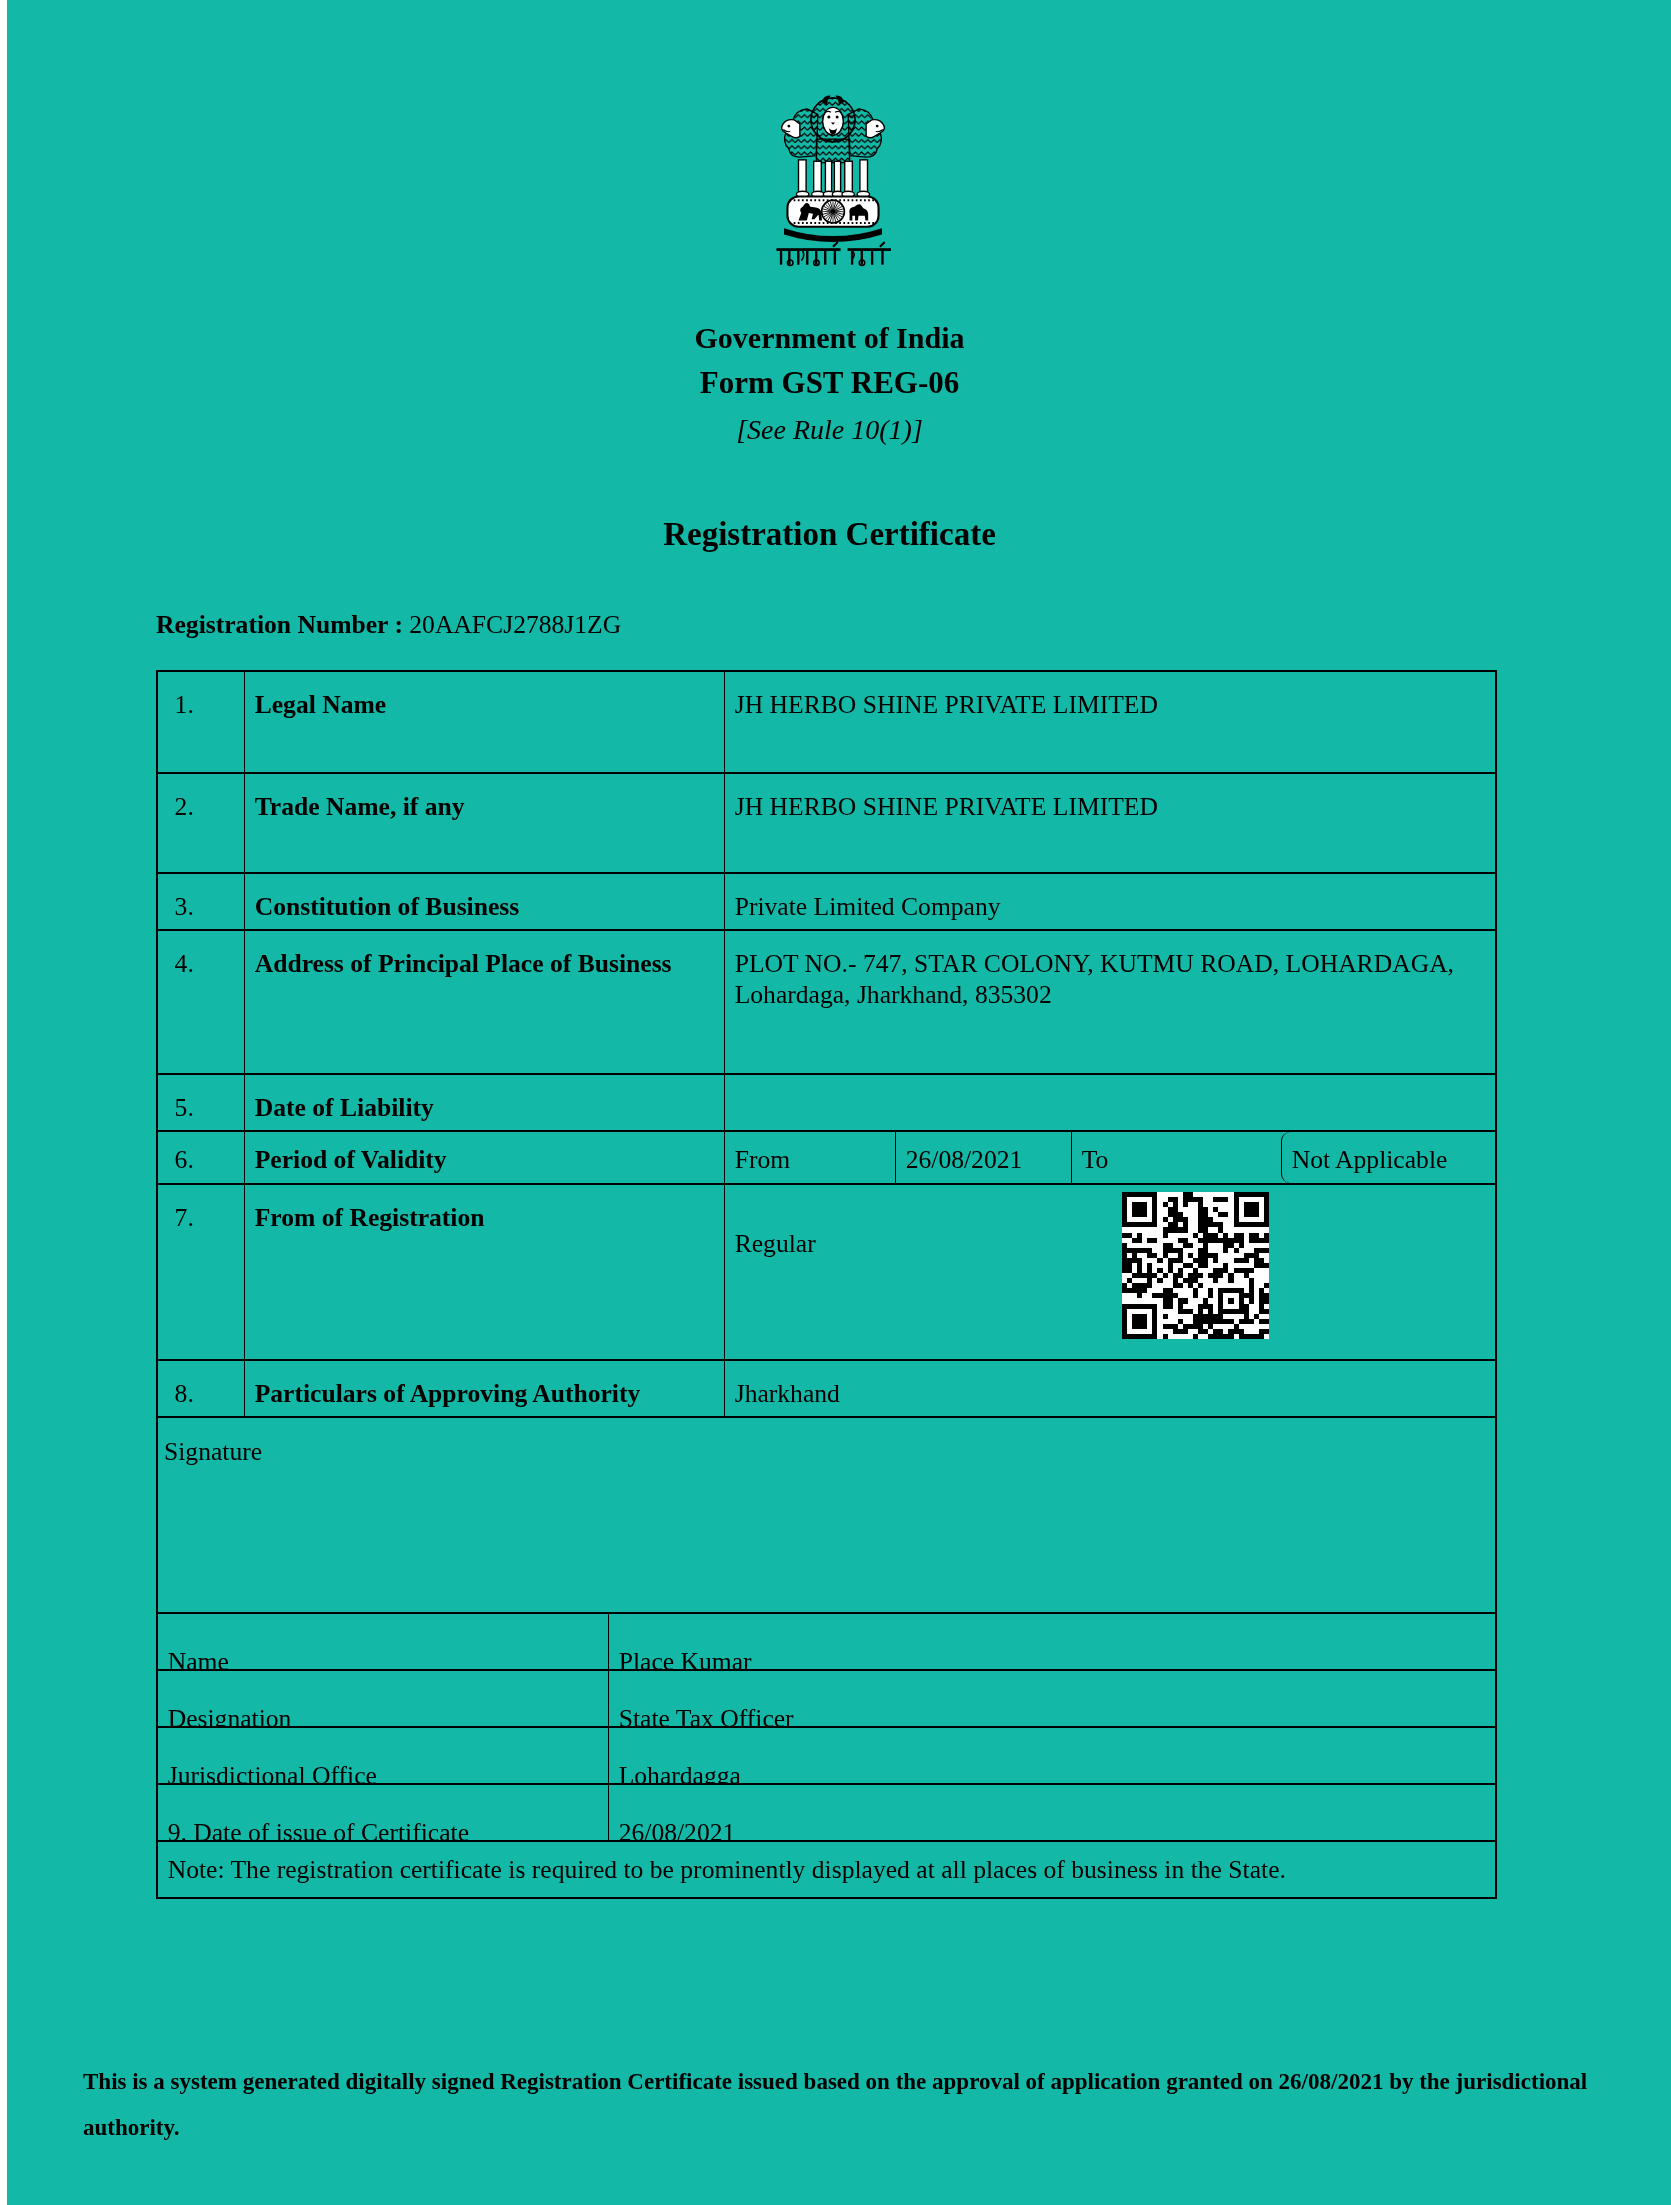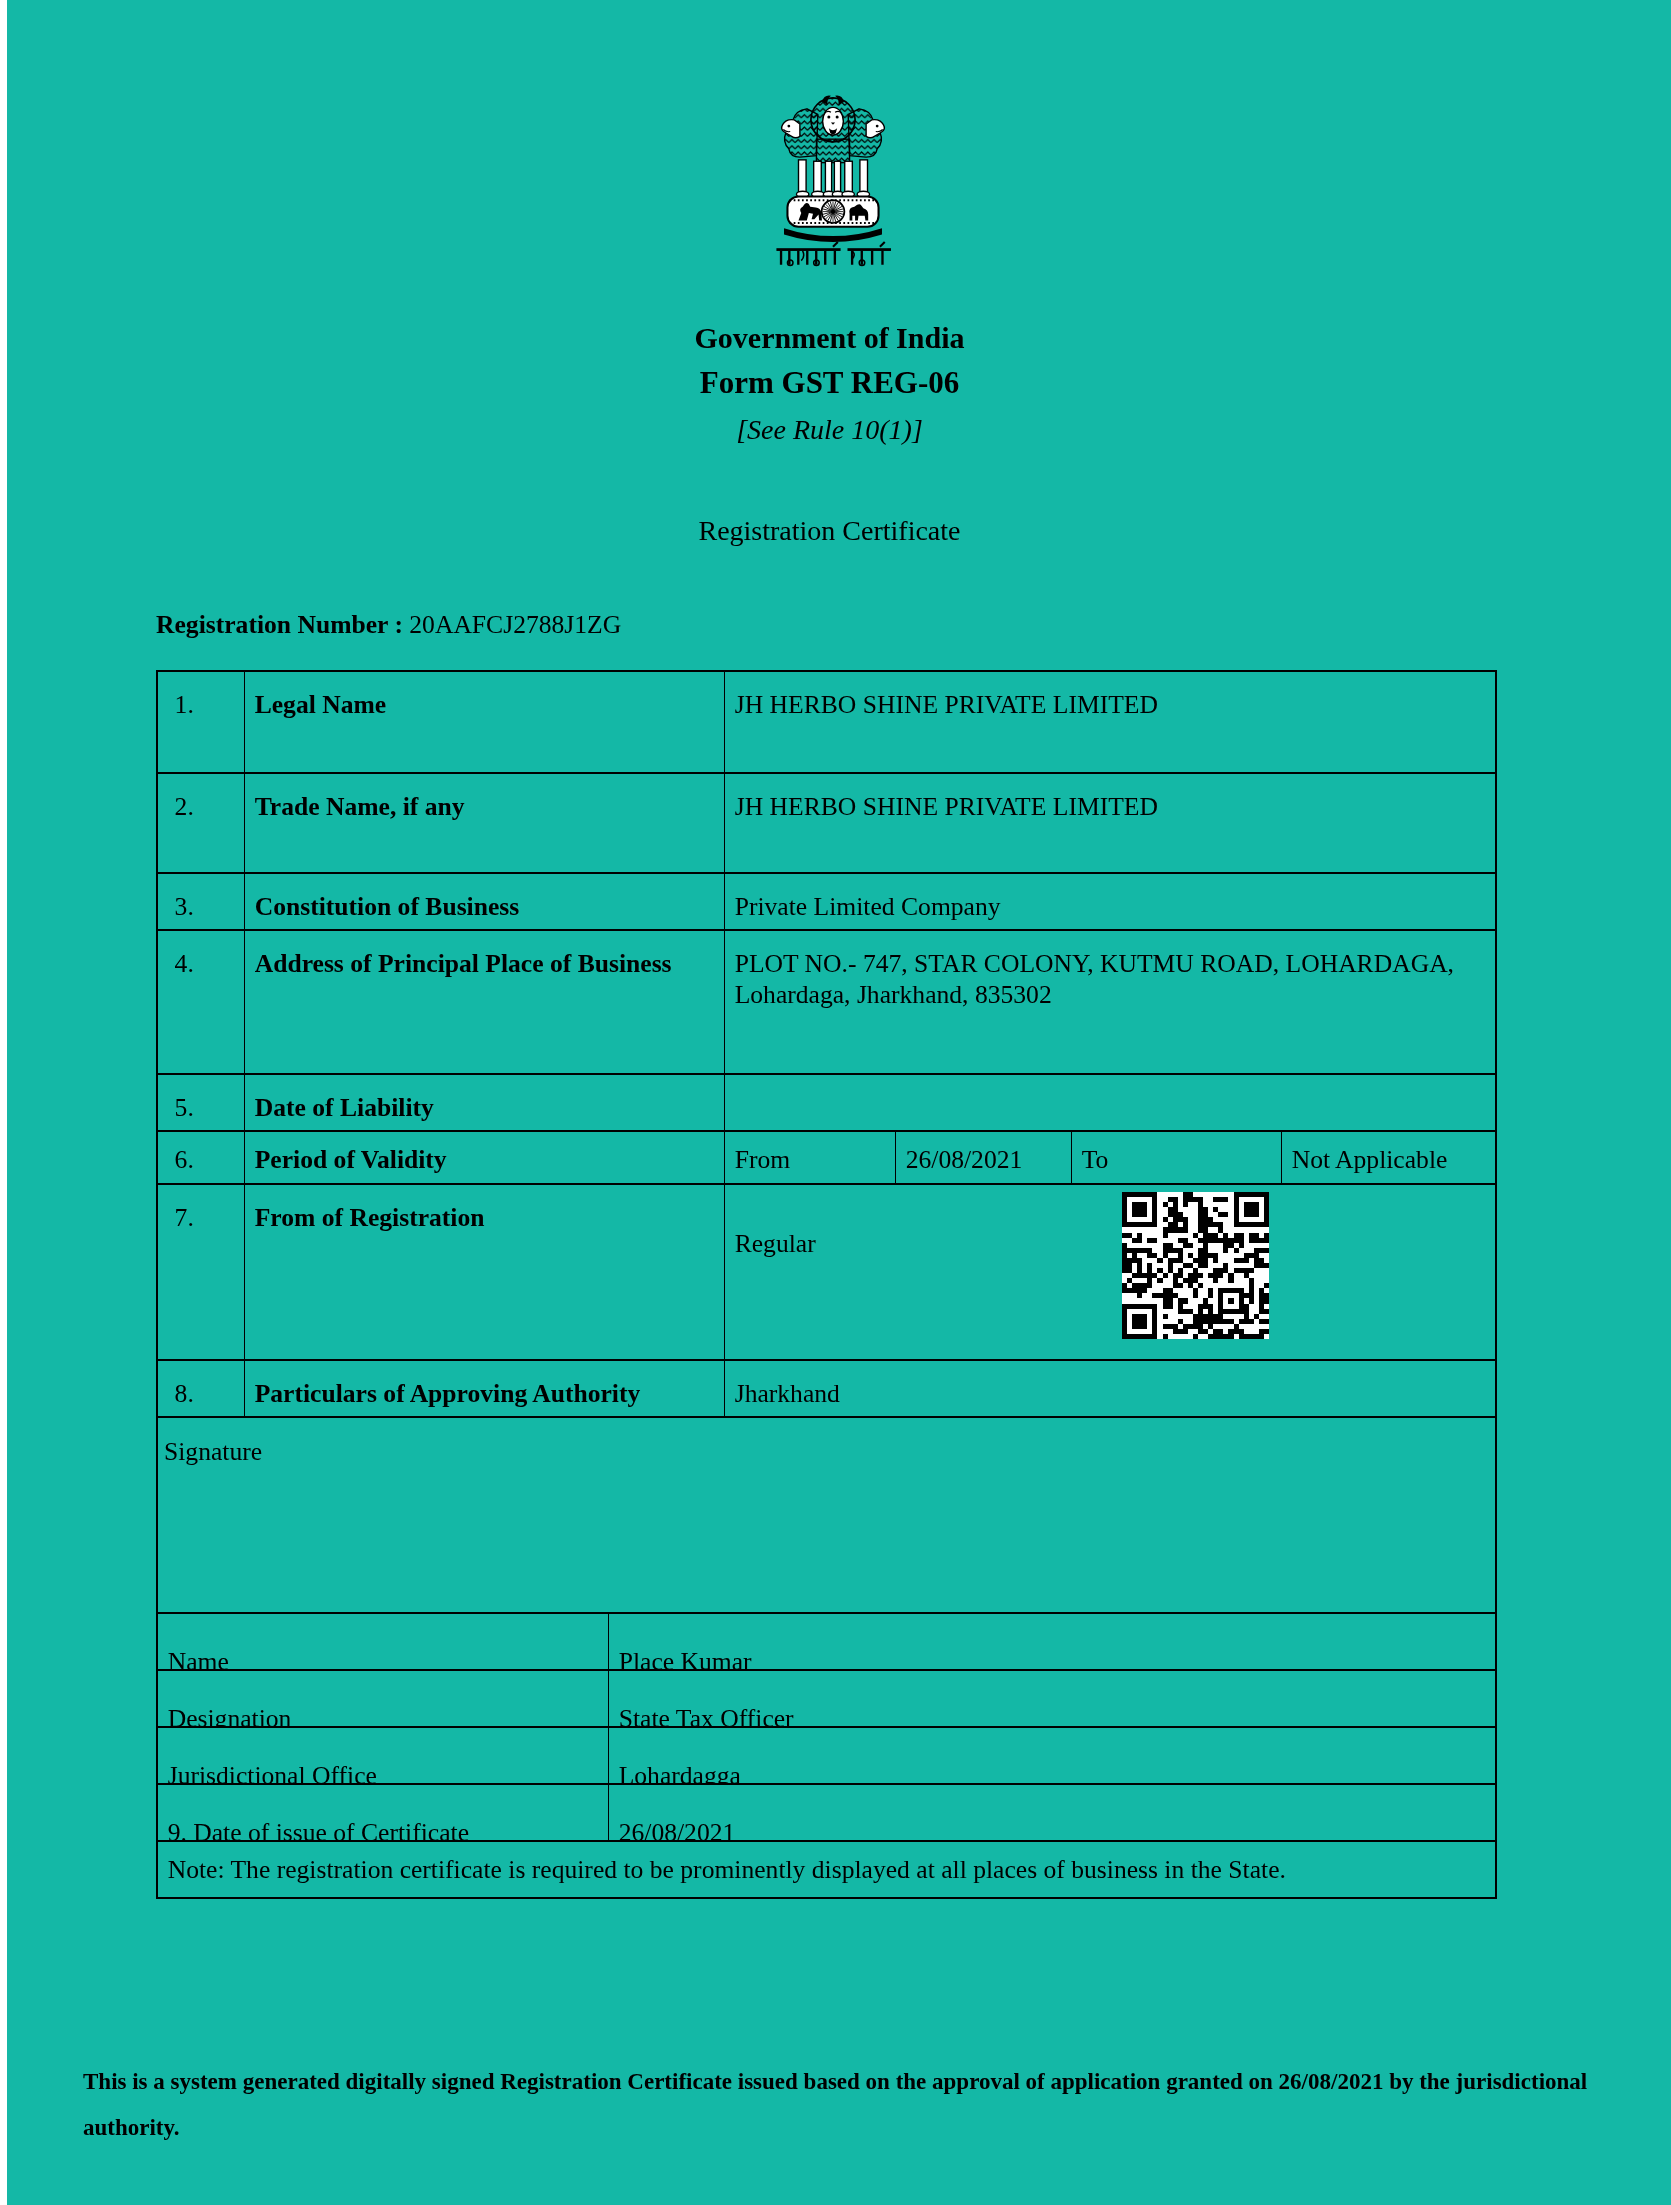--- a/index.html
+++ b/index.html
@@ -9,42 +9,42 @@
     background:#14b8a6;
     font-family:"Liberation Serif","DejaVu Serif",serif;
     color:#000;
     overflow:hidden;
     margin-left:7px;
   }
   .centerline{position:absolute;left:0;width:1645px;text-align:center;line-height:1.1;}
   .h-gov{top:321px;font-size:30px;font-weight:bold;}
   .h-form{top:366px;font-size:31px;font-weight:bold;}
   .h-rule{top:415px;font-size:28px;font-style:italic;}
-  .h-cert{top:516px;font-size:28px;font-weight:normal;}
+  .h-cert{top:516px;font-size:33px;font-weight:bold;}
   .regline{position:absolute;left:149px;top:610px;font-size:25.6px;}
   .regline .lbl{font-weight:bold;}
   .emblem{position:absolute;left:757px;top:88px;width:138px;height:181px;}
 
   .gtable{
     position:absolute;left:149px;top:670px;width:1341px;
     border:2.1px solid #000;border-top-width:2.8px;border-bottom-width:2.8px;
     box-sizing:border-box;
     font-size:25.6px;line-height:1.22;
   }
   .trow{display:flex;box-sizing:border-box;border-top:2.8px solid #000;}
   .trow.first{border-top:none;}
   .cell{box-sizing:border-box;border-left:1.4px solid #000;padding:16.6px 9.7px 4.1px 9.7px;overflow:hidden;position:relative;}
   .cell.c-first{border-left:none;}
   .c-num{width:86px;padding-left:16.6px;flex:none;}
   .c-label{width:480px;flex:none;font-weight:bold;}
   .c-value{flex:1;}
   .h145{height:100px;} .h83{height:57px;} .h209{height:144px;} .h76{height:53px;}
   .h254{height:176px;} .h284{height:196px;} .h82{height:57px;}
   .r6 .cell{padding-top:12.4px;}
-  .c-sub1{width:171px;flex:none;} .c-sub2{width:176px;flex:none;} .c-sub3{width:210px;flex:none;} .c-sub4{flex:1;}
+  .c-sub1{width:171px;flex:none;} .c-sub2{width:176px;flex:none;} .c-sub3{width:210px;flex:none;} .c-sub4{flex:1;border-radius:9px;}
   .sigcell{width:100%;padding:18px 6px;box-sizing:border-box;}
   .o-label{width:450px;flex:none;padding-top:14px;}
   .o-value{flex:1;padding-top:14px;}
   .officer .cell{padding-top:32px;}
   .notecell{width:100%;padding:12.4px 9.7px;box-sizing:border-box;}
   .regular-val{margin-top:26px;}
   .qr{position:absolute;left:397px;top:7px;width:147px;height:147px;}
   .footer{
     position:absolute;left:76px;top:2059px;width:1527px;
     font-size:23px;font-weight:bold;line-height:2.0;

